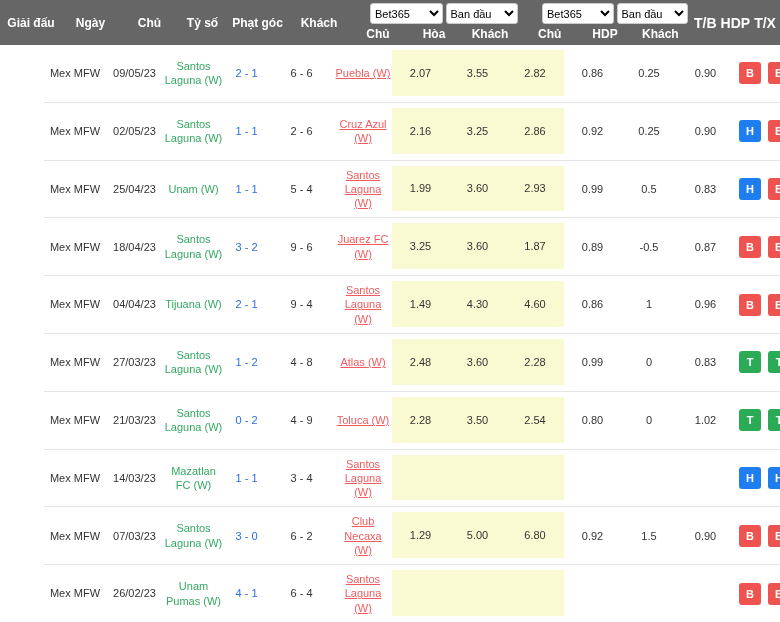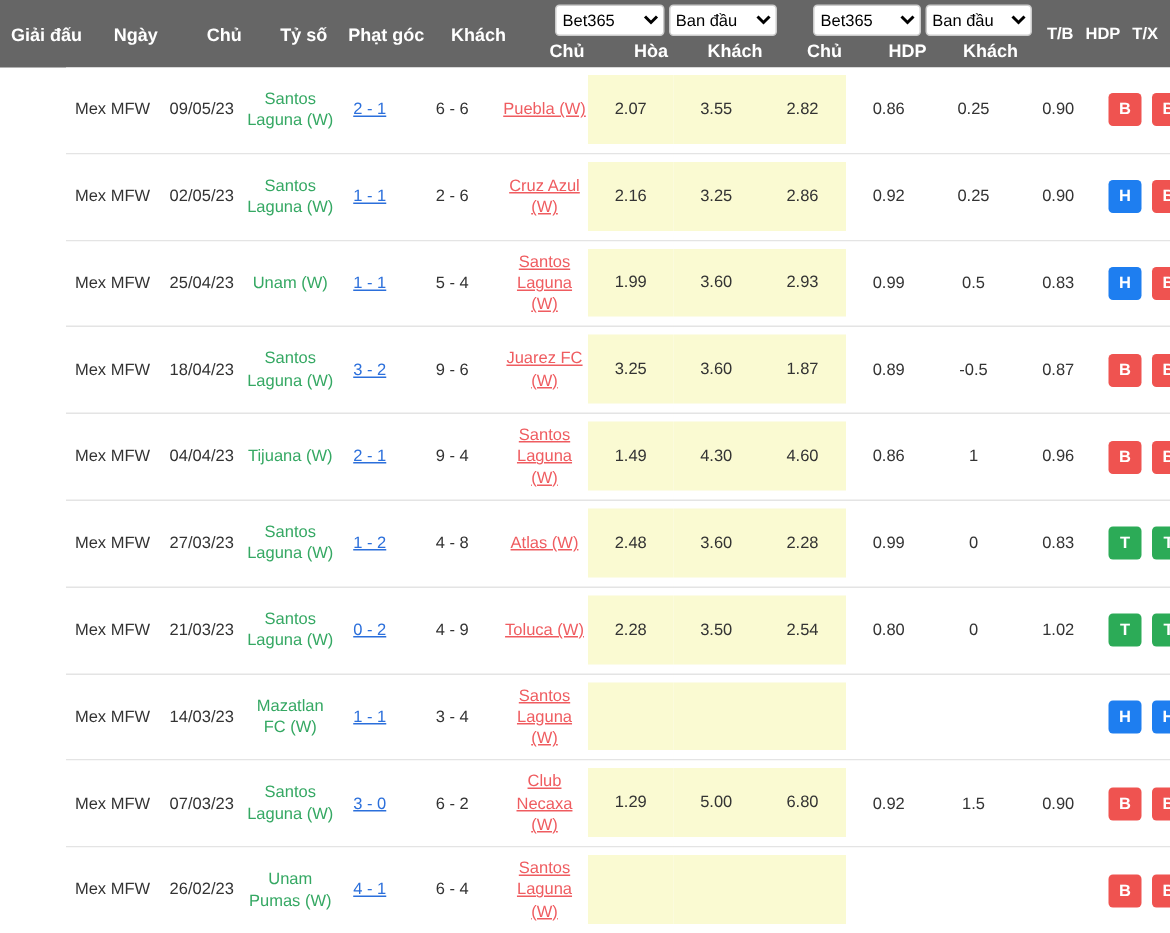--- a/index.html
+++ b/index.html
@@ -33,39 +33,39 @@
     flex: 1 1 50%; width: 50%;
     height: 21px; font-size: 11px;
     border: 1px solid #ccc; border-radius: 3px;
     background: #fff; color: #000;
     font-family: "Liberation Sans", sans-serif;
   }
   .hgroup .sublabels { display: flex; margin-top: 2px; }
   .hgroup .sublabels span {
     flex: 1 1 33%; text-align: center; font-size: 12px; line-height: 16px;
   }
-  .hresults { display: flex; align-items: center; justify-content: space-evenly; font-size: 11px; }
+  .hresults { display: flex; align-items: center; justify-content: space-evenly; font-size: 14px; }
 
   
   .table-body { flex: 1 1 auto; display: flex; flex-direction: column; padding-left: 44px; }
   .row {
     flex: 1 1 0;
     display: grid;
     grid-template-columns: 62px 57px 61px 45px 65px 58px 57px 57px 58px 57px 56px 57px 90px;
     border-bottom: 1px solid #e4e4e4;
     background: #fff;
   }
   .row:last-child { border-bottom: none; }
   .cell {
     display: flex; align-items: center; justify-content: center;
     text-align: center; line-height: 1.3; padding: 2px 1px;
   }
   .c-home { color: #35a863; }
   .c-away { color: #ef5c60; text-decoration: underline; }
-  .c-score { color: #2b6fdb; cursor: pointer; text-decoration: underline; }
+  .c-score { color: #2b6fdb; cursor: pointer; }
   .yl { background: #fafad2; margin: 5px 0 6px 0; }
   .badges { display: flex; align-items: center; justify-content: center; gap: 7px; }
   .badge {
     width: 22px; height: 22px; border-radius: 3px;
     color: #fff; font-weight: bold; font-size: 11px;
     display: flex; align-items: center; justify-content: center;
   }
   .badge-red   { background: #ef5350; }
   .badge-green { background: #2cab57; }
   .badge-blue  { background: #1e7ef0; }

